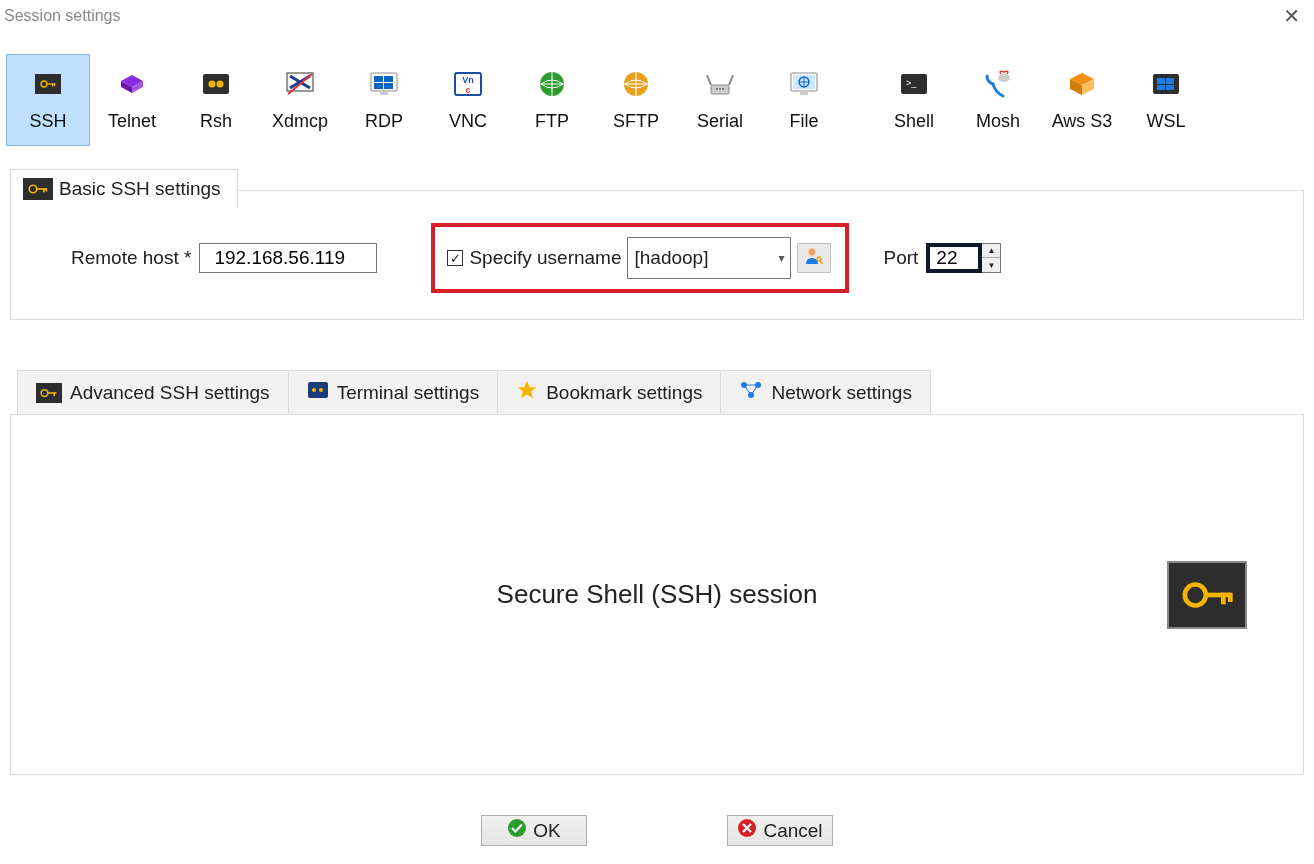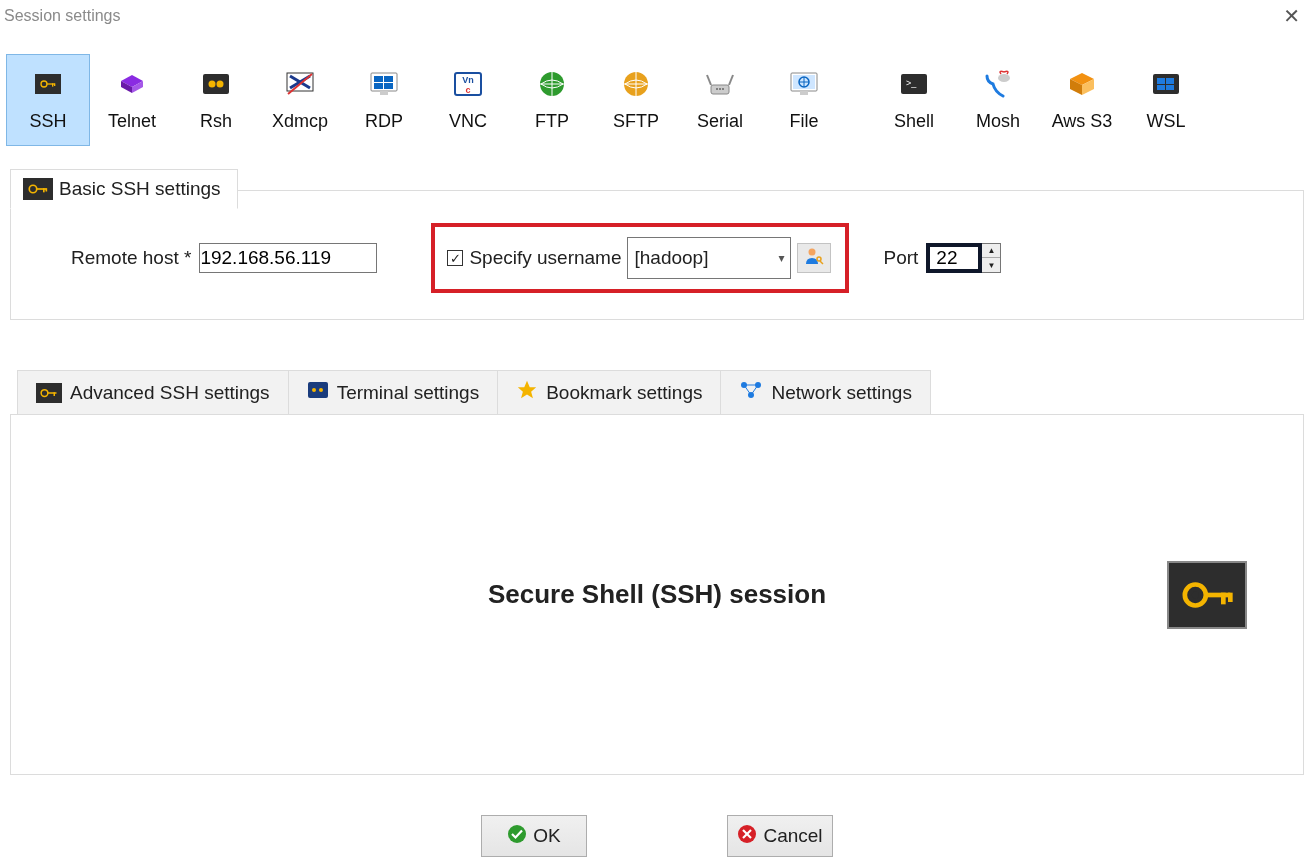--- a/index.html
+++ b/index.html
@@ -78,21 +78,21 @@
     gap: 6px;
   }
   .basic-row {
     display: flex;
     align-items: center;
     gap: 8px;
     font-size: 19px;
   }
   .input-text {
     font-size: 19px;
-    padding: 2px 0;
+    padding: 2px 14px;
     border: 1px solid #767676;
     height: 30px;
     font-family: inherit;
   }
   .highlight-box {
     border: 4px solid #d62027;
     padding: 10px 14px 10px 12px;
     display: flex;
     align-items: center;
     gap: 6px;
@@ -188,21 +188,20 @@
   }
   .content-panel {
     margin: 0 10px;
     border: 1px solid #dcdcdc;
     border-top: none;
     height: 360px;
     position: relative;
     display: flex;
     align-items: center;
     justify-content: center;
-    font-weight: bold;
   }
   .panel-title {
     font-size: 26px;
     color: #222;
   }
   .panel-icon {
     position: absolute;
     right: 56px;
     top: 50%;
     transform: translateY(-50%);
@@ -215,21 +214,21 @@
     justify-content: center;
   }
   .footer {
     display: flex;
     justify-content: center;
     gap: 140px;
     margin-top: 40px;
   }
   .btn {
     min-width: 106px;
-    height: 42px;
+    height: 31px;
     border: 1px solid #adadad;
     background: linear-gradient(#f0f0f0,#e5e5e5);
     display: inline-flex;
     align-items: center;
     justify-content: center;
     gap: 6px;
     font-size: 19px;
     cursor: pointer;
   }
   

